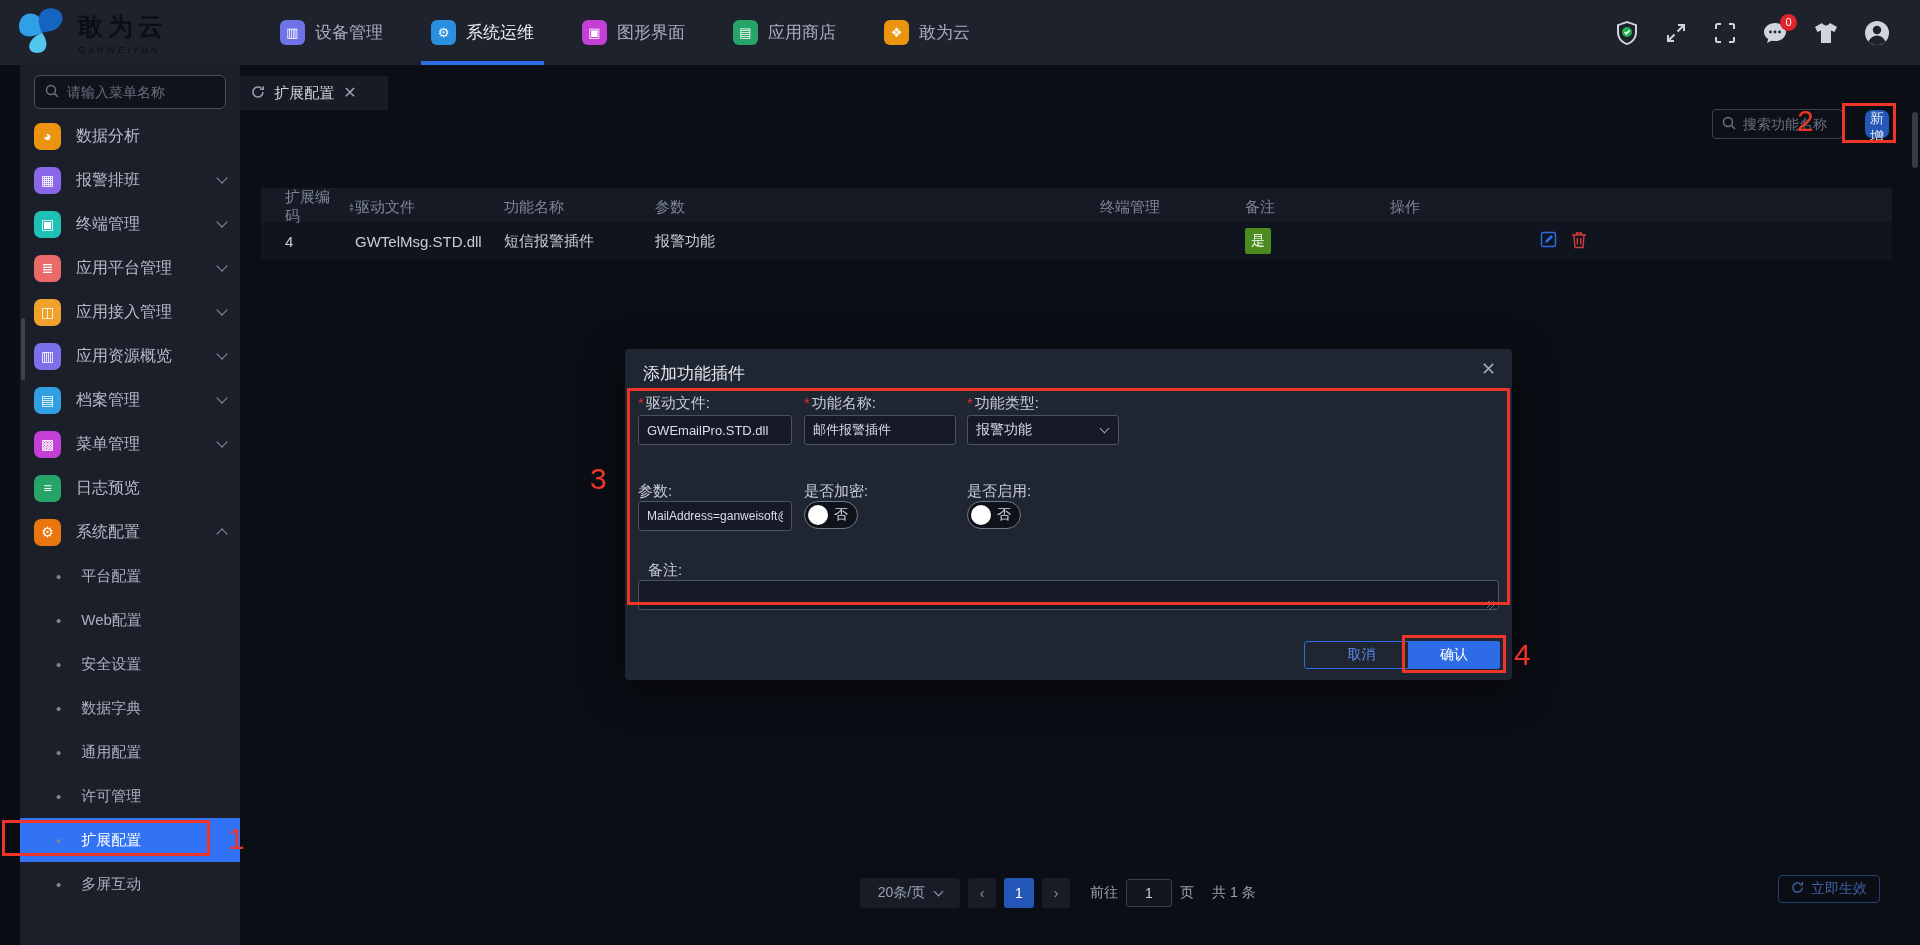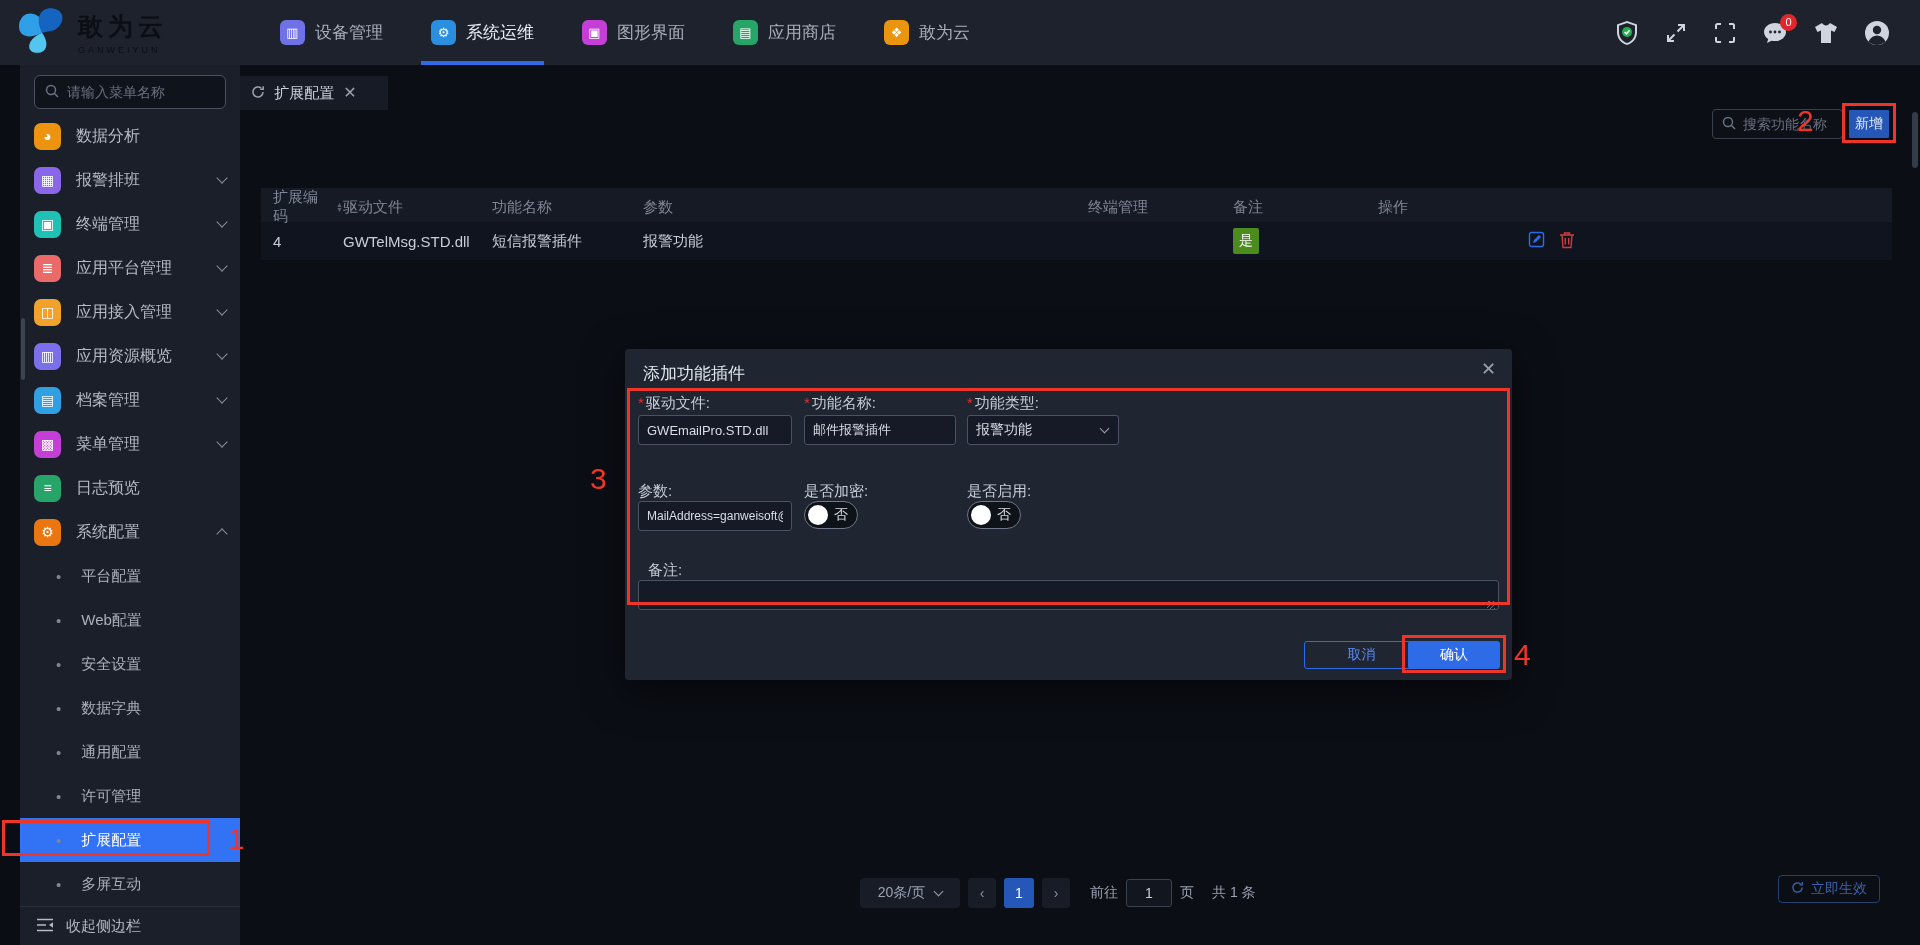--- a/index.html
+++ b/index.html
@@ -37,24 +37,24 @@
   .sub-item.active { background:#3273f6; color:#fff; }
   .sb-bottom { position:absolute; bottom:0; left:0; right:0; height:39px; border-top:1px solid #2a303c; display:flex; align-items:center; gap:12px; padding:0 16px; color:#b4bac6; font-size:15px; cursor:pointer; }
   .sb-scroll { position:absolute; left:1px; top:253px; width:4px; height:62px; background:#3d4450; border-radius:2px; }
   
   .main { position:absolute; top:65px; left:220px; right:0; bottom:0; background:#0b0e15; }
   .tab { position:absolute; top:11px; left:0; width:168px; height:34px; background:#161b26; display:flex; align-items:center; justify-content:center; gap:9px; color:#ccd1db; font-size:15px; cursor:pointer; }
   .tab .x { color:#9aa1ae; font-size:16px; line-height:1; cursor:pointer; }
   .tool-search { position:absolute; top:44px; right:77px; width:131px; height:30px; background:#0d1017; border:1px solid #3a404d; border-radius:4px; display:flex; align-items:center; gap:7px; padding:12px 9px; }
   .tool-search input { flex:1; width:60px; background:transparent; border:none; outline:none; color:#aeb4c0; font-size:14px; font-family:inherit; }
   .tool-search input::placeholder { color:#69707e; }
-  .add-btn { position:absolute; top:45px; right:31px; width:40px; height:28px; background:#2457b8; border:none; border-radius:1px; color:#e6ebf3; font-size:14px; cursor:pointer; font-family:inherit; }
+  .add-btn { position:absolute; top:45px; right:31px; width:24px; height:28px; background:#2457b8; border:none; border-radius:7px; color:#e6ebf3; font-size:14px; cursor:pointer; font-family:inherit; }
   
   .table { position:absolute; top:123px; left:41px; width:1631px; }
-  .trow { display:grid; grid-template-columns:70px 149px 151px 445px 145px 145px 150px auto; padding-left:12px; align-items:center; }
+  .trow { display:grid; grid-template-columns:70px 149px 151px 445px 145px 145px 150px auto; padding-left:24px; align-items:center; }
   .thead { height:34px; background:#151a25; color:#7e8594; font-size:15px; }
   .tbody { height:38px; background:#10141e; color:#c8cdd8; font-size:15px; }
   .hcell { display:flex; align-items:center; gap:6px; }
   .sorter { display:flex; flex-direction:column; line-height:5px; font-size:7px; color:#5a6272; }
   .ok-badge { display:inline-block; padding:4px 6px; background:#4c8c1e; color:#fff; font-size:14px; border-radius:2px; }
   .op-icons { display:flex; gap:14px; align-items:center; }
   
   .pagination { position:absolute; left:640px; top:813px; display:flex; align-items:center; gap:8px; }
   .psize { width:100px; height:30px; background:#171c27; border-radius:4px; color:#9aa2b0; font-size:14px; display:flex; align-items:center; justify-content:center; gap:10px; cursor:pointer; }
   .pchev { width:7px; height:7px; border-right:1.4px solid #9aa2b0; border-bottom:1.4px solid #9aa2b0; transform:rotate(45deg); margin-top:-3px; }
@@ -252,29 +252,20 @@
     <div class="sub-item active">
       <span class="dot">•</span>
       <span>扩展配置</span>
     </div>
     <div class="sub-item">
       <span class="dot">•</span>
       <span>多屏互动</span>
     </div>
   </div>
   <div class="sb-scroll"></div>
-  <div class="sb-bottom">
-    <span>
-      <svg width="18" height="14" viewBox="0 0 18 14" fill="none" stroke="#b4bac6" stroke-width="1.6">
-        <path d="M1 1.5h16M1 7h9M1 12.5h16"></path>
-          <path d="M17 4.2v5.6L13 7Z" fill="#b4bac6" stroke="none"></path>
-      </svg>
-    </span>
-    <span>收起侧边栏</span>
-  </div>
 </aside>
 
 <main class="main">
   <div class="tab">
     <span>
       <svg width="14" height="14" viewBox="0 0 14 14" fill="none" stroke="#9aa2b0" stroke-width="1.5">
         <path d="M12 7a5 5 0 1 1-1.7-3.75"></path>
           <path d="M12.2 1.2v3h-3"></path>
       </svg>
     </span>

